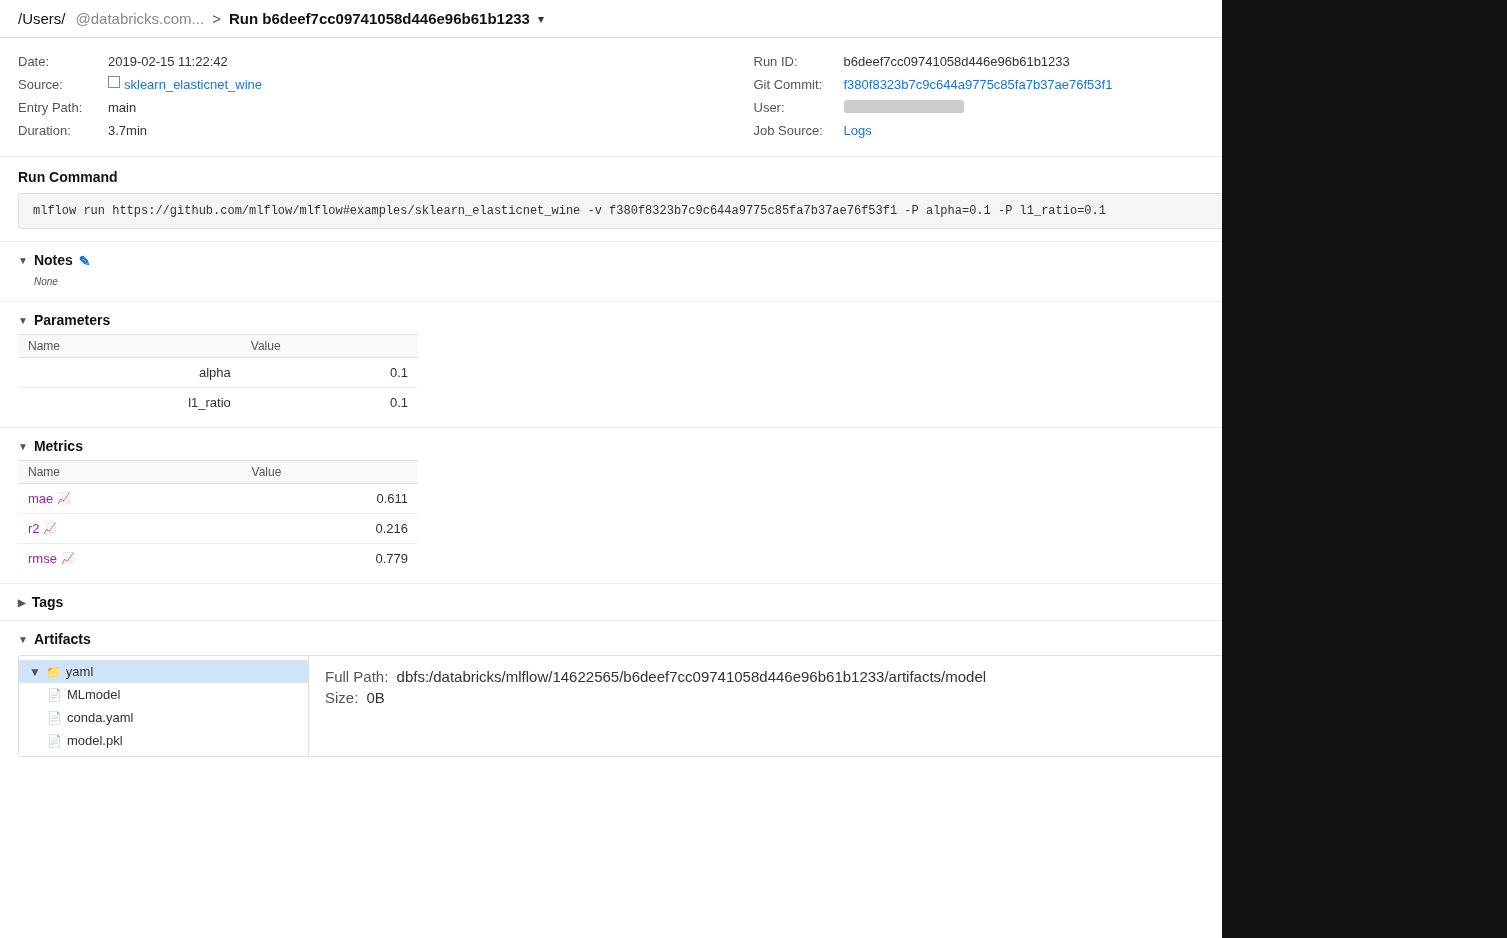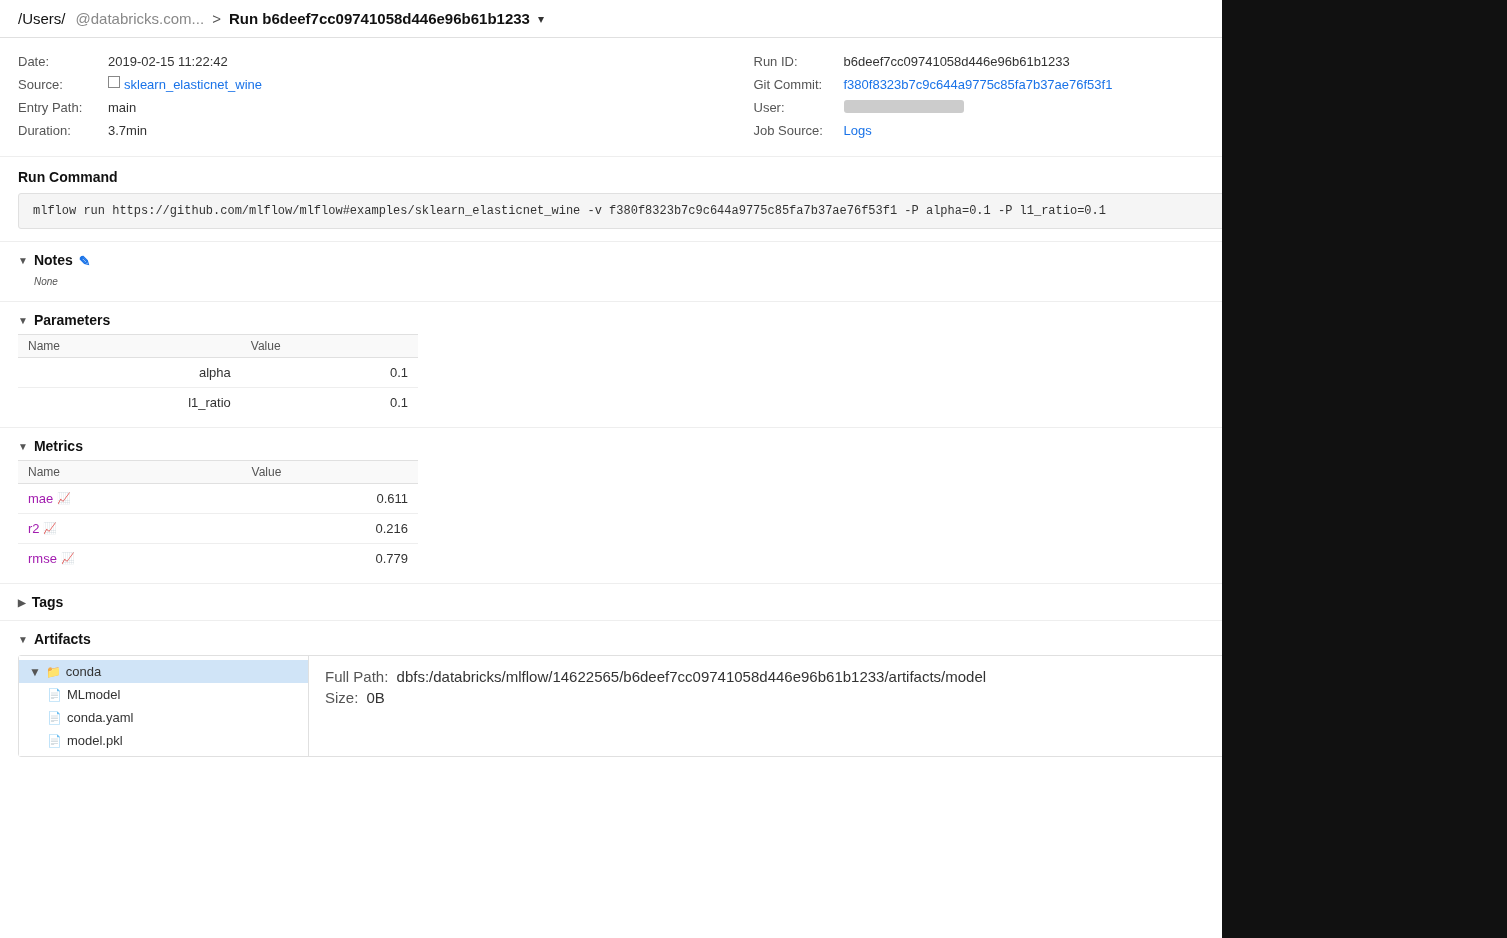--- a/index.html
+++ b/index.html
@@ -415,21 +415,21 @@
     <div class="artifacts-header">
       <span class="collapse-arrow">▼</span>
       <span>Artifacts</span>
     </div>
     <div class="artifacts-container">
       <div class="artifacts-tree">
 
         <div class="artifact-item selected">
           <span class="item-icon">▼</span>
           <span class="item-icon">📁</span>
-          <span class="item-name">conda</span>
+          <span class="item-name">yaml</span>
         </div>
 
         <div class="artifact-item" style="padding-left:28px;">
           <span class="item-icon">📄</span>
           <span class="item-name">MLmodel</span>
         </div>
         <div class="artifact-item" style="padding-left:28px;">
           <span class="item-icon">📄</span>
           <span class="item-name">conda.yaml</span>
         </div>

